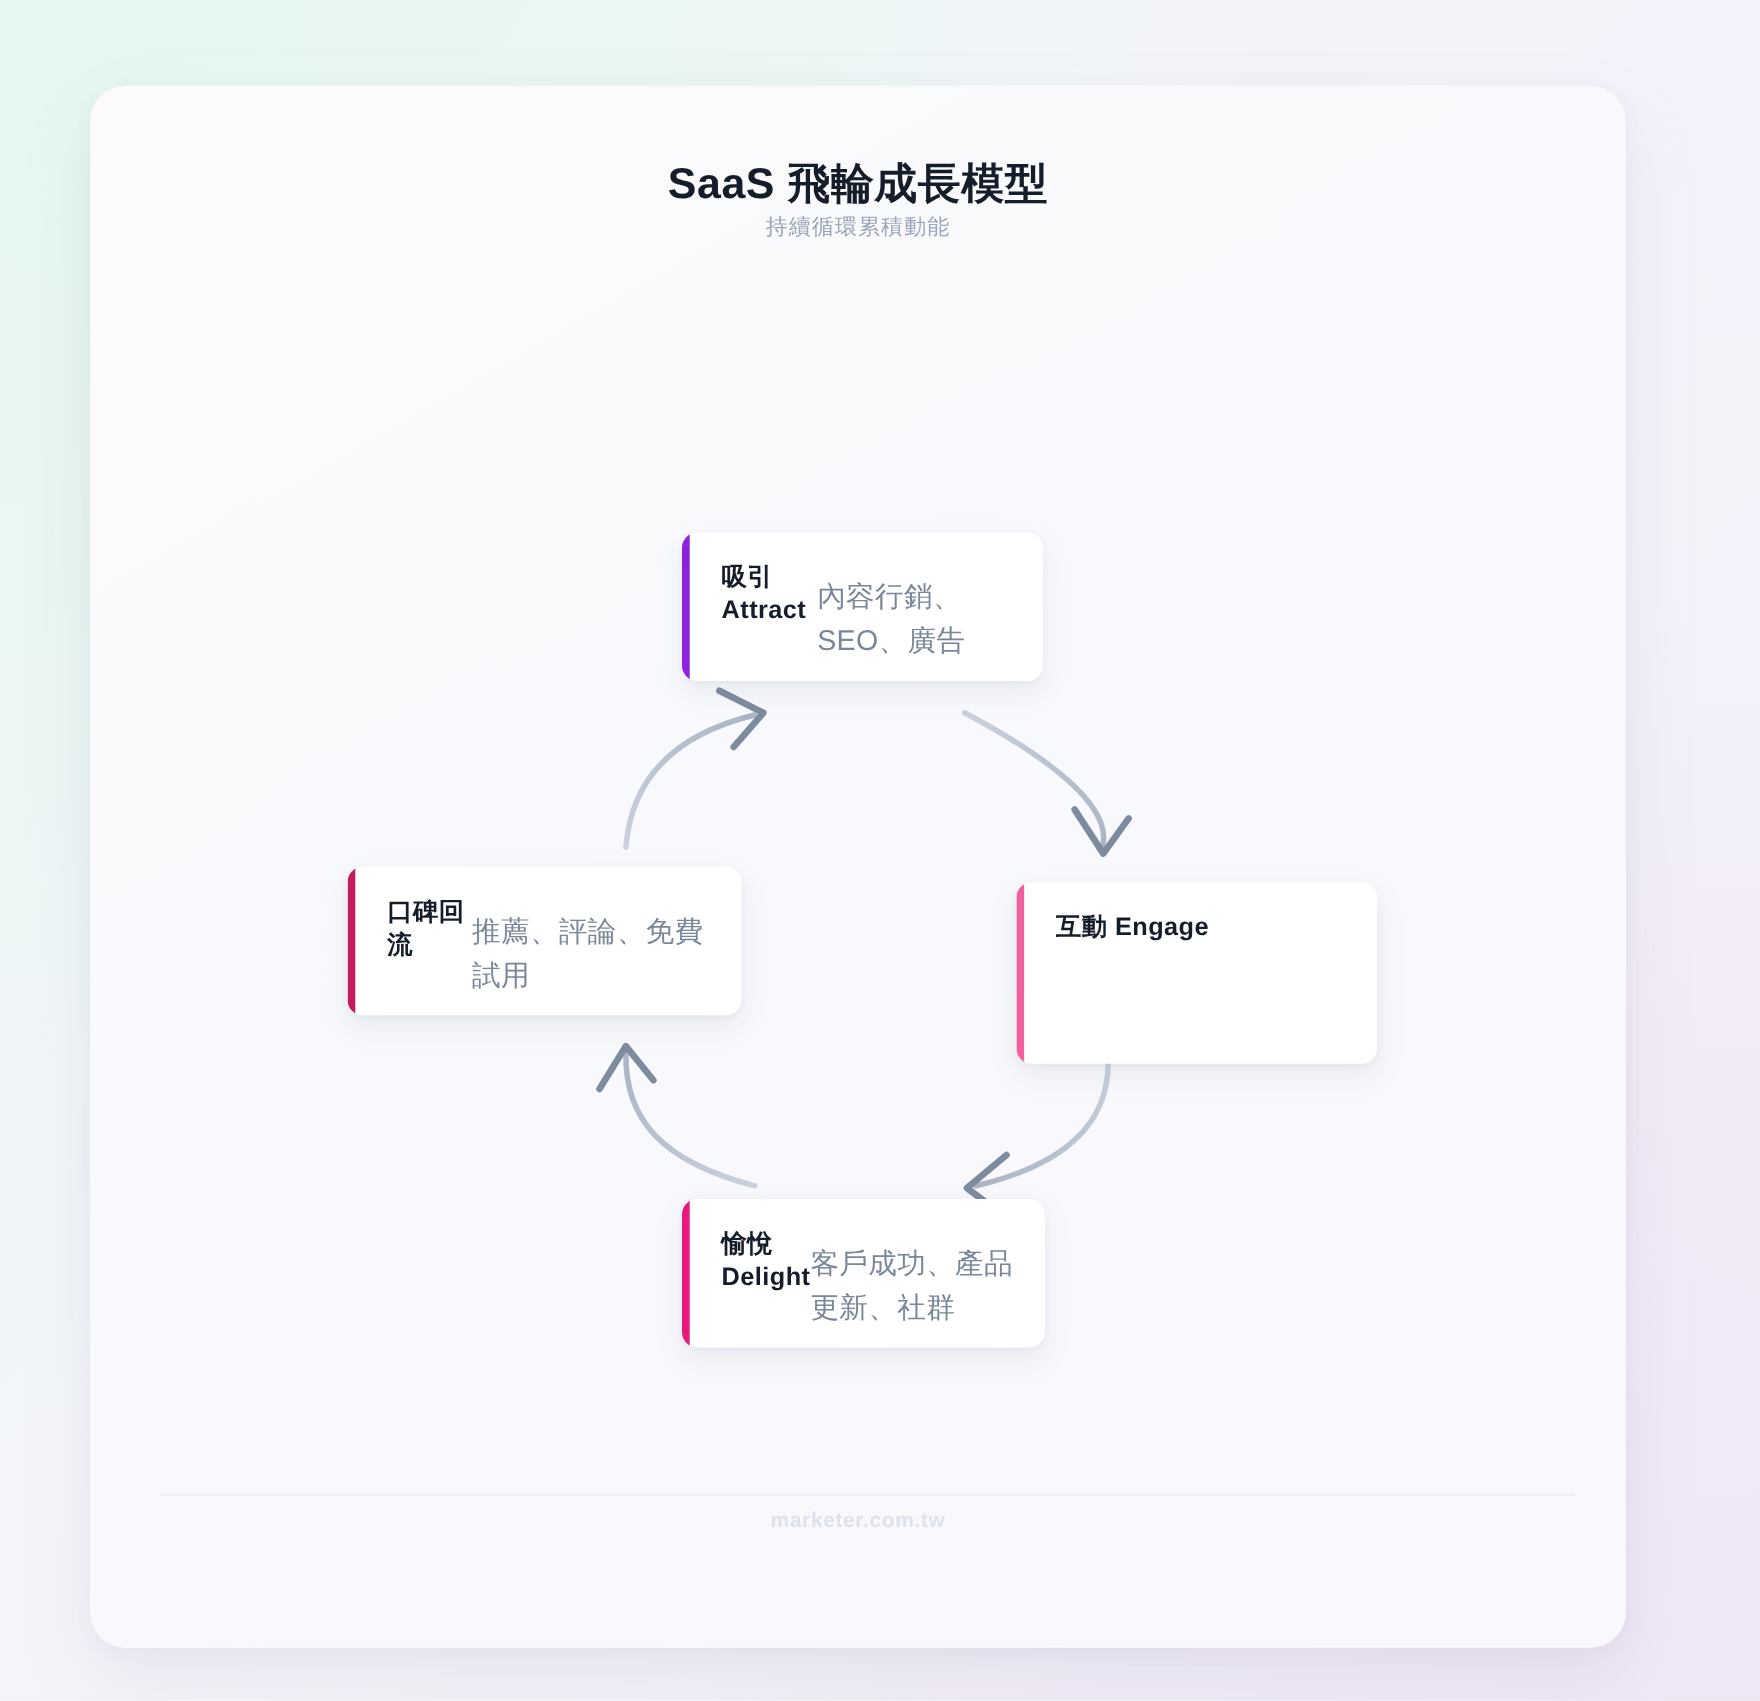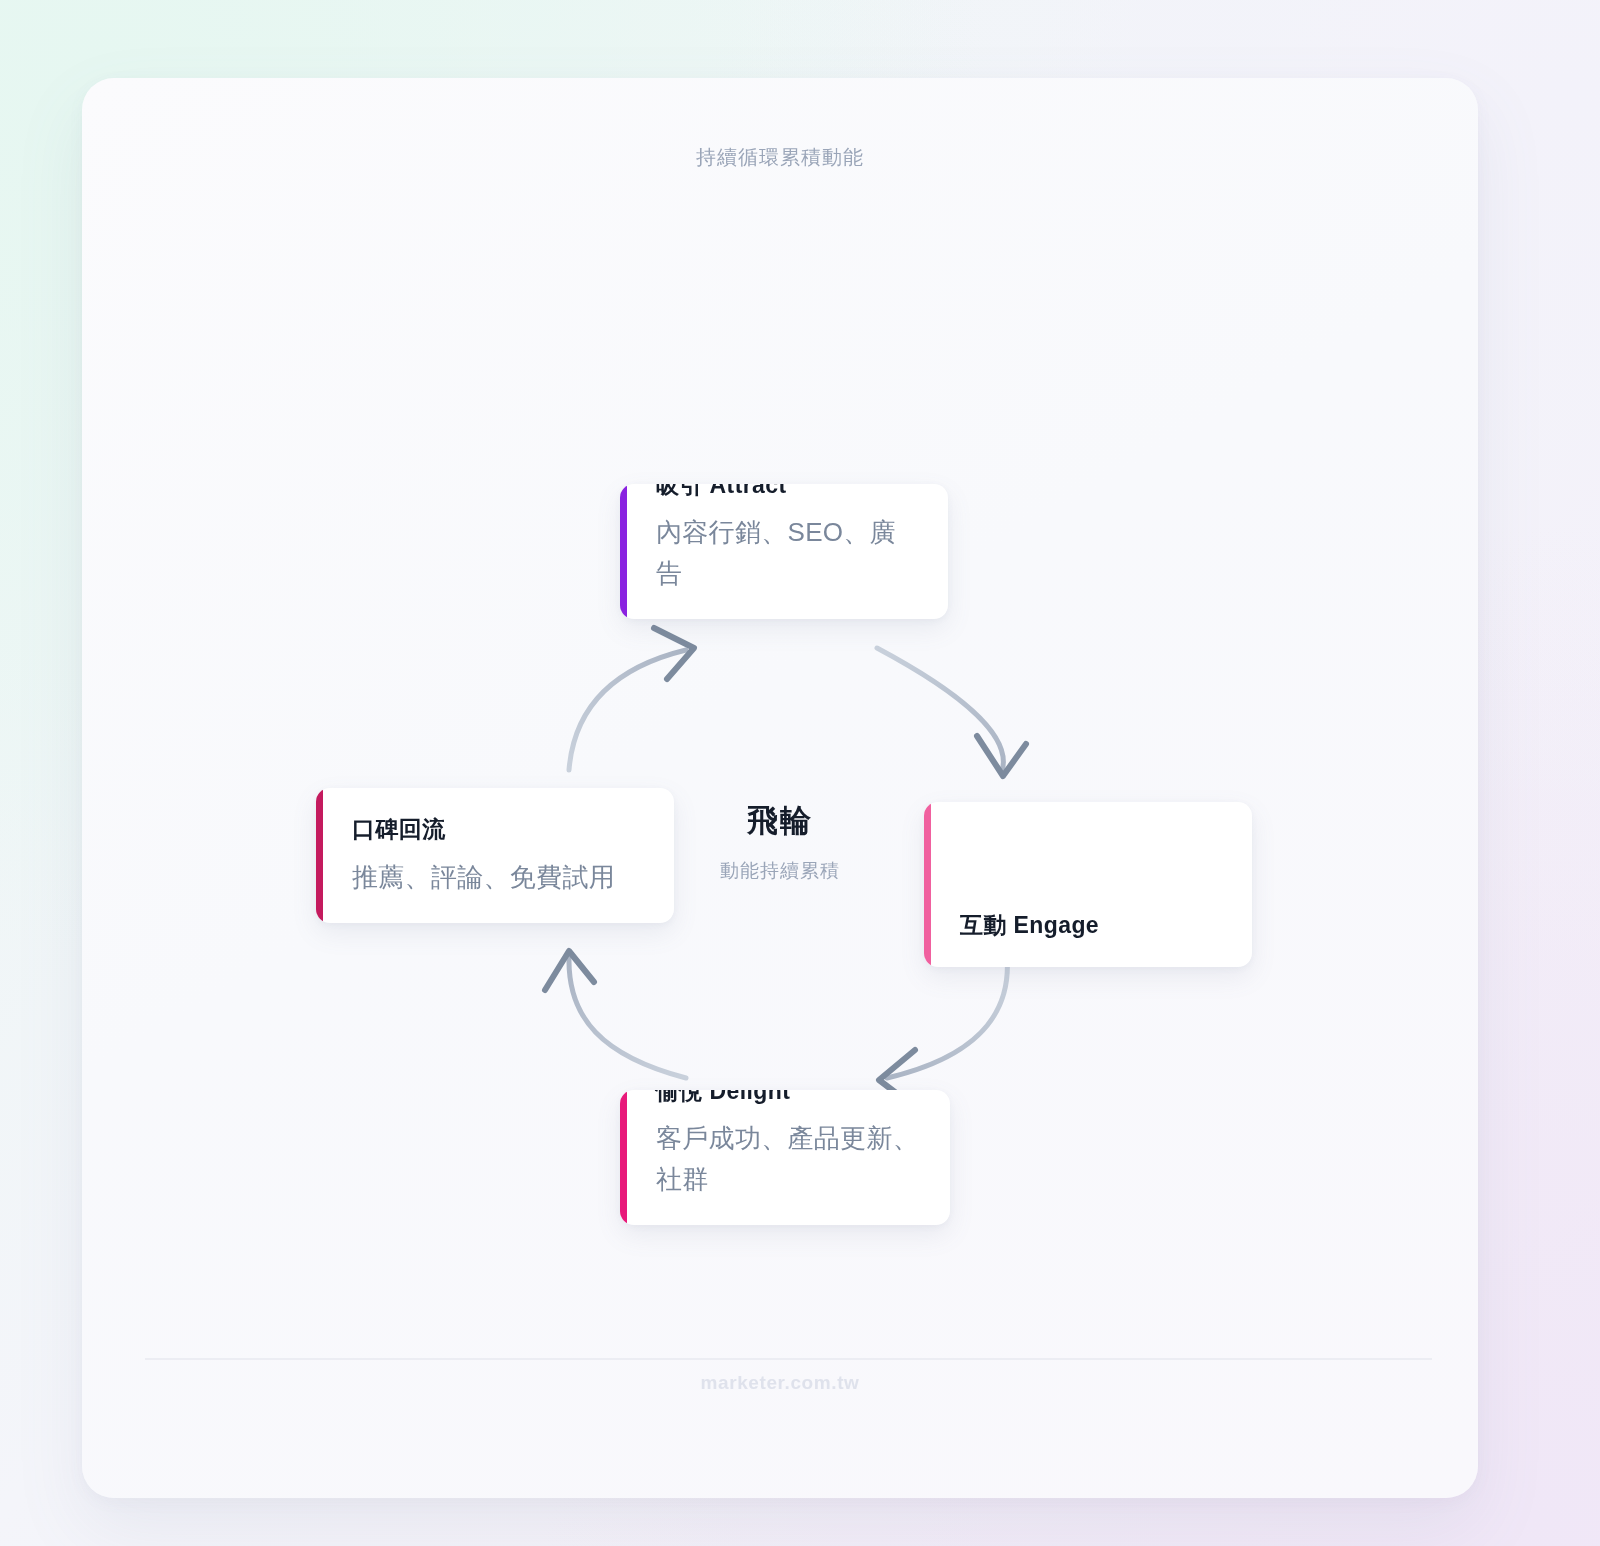--- a/index.html
+++ b/index.html
@@ -99,22 +99,22 @@
   .node {
     position: absolute;
     background: #ffffff;
     border-radius: 14px;
     box-shadow:
       0 10px 26px rgba(110, 118, 150, 0.11),
       0 2px 6px rgba(110, 118, 150, 0.06);
     overflow: hidden;
     padding: 26px 28px 26px 36px;
     display: flex;
-    flex-direction: column;
-    justify-content: flex-end;
+    flex-direction: row;
+    justify-content: space-between;
   }
   .node::before {
     content: "";
     position: absolute;
     left: 0;
     top: 0;
     bottom: 0;
     width: 7px;
     background: var(--accent);
     border-top-left-radius: 14px;
@@ -160,20 +160,21 @@
     letter-spacing: 0.6px;
     color: #dfe2ec;
   }
 </style>
 </head>
 <body>
 
 <div class="panel">
 
   <div class="header">
+    <div class="title">SaaS 飛輪成長模型</div>
     <div class="subtitle">持續循環累積動能</div>
   </div>
 
   <div class="stage">
 
     <svg class="arrows" viewBox="0 0 1396 820">
       <defs>
         <linearGradient id="gradTR" x1="0" y1="0" x2="1" y2="1">
           <stop offset="0%" stop-color="#c9d1dc"></stop>
           <stop offset="100%" stop-color="#aab4c4"></stop>
@@ -206,24 +207,20 @@
         <path d="M 604 700 C 520 678, 486 640, 487 580" fill="none" stroke="url(#gradBL)" stroke-width="5" stroke-linecap="round"></path>
         <path d="M 463 612 L 487 573 L 512 604" fill="none" stroke="#7d8b9e" stroke-width="6" stroke-linecap="round" stroke-linejoin="round"></path>
       </g>
 
       <g>
         <path d="M 487 392 C 492 330, 530 290, 604 272" fill="none" stroke="url(#gradTL)" stroke-width="5" stroke-linecap="round"></path>
         <path d="M 572 250 L 612 270 L 585 301" fill="none" stroke="#7d8b9e" stroke-width="6" stroke-linecap="round" stroke-linejoin="round"></path>
       </g>
     </svg>
 
-    <div class="hub">
-      <div class="hub-title">飛輪</div>
-      <div class="hub-sub">動能持續累積</div>
-    </div>
 
     <div class="node node-attract" style="--accent:#8A22E0">
       <div class="node-title">吸引 Attract</div>
       <div class="node-desc">內容行銷、SEO、廣告</div>
     </div>
 
     <div class="node node-engage" style="--accent:#F0609F">
       <div class="node-title">互動 Engage</div>
     </div>
 

